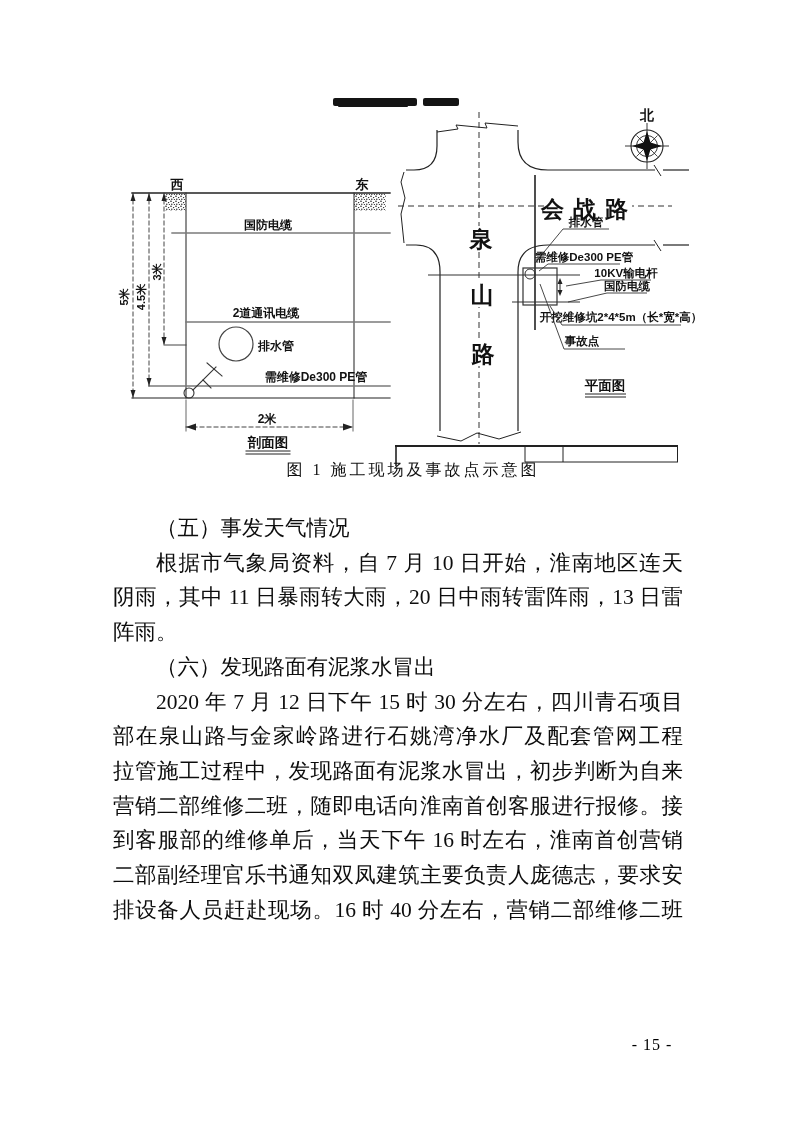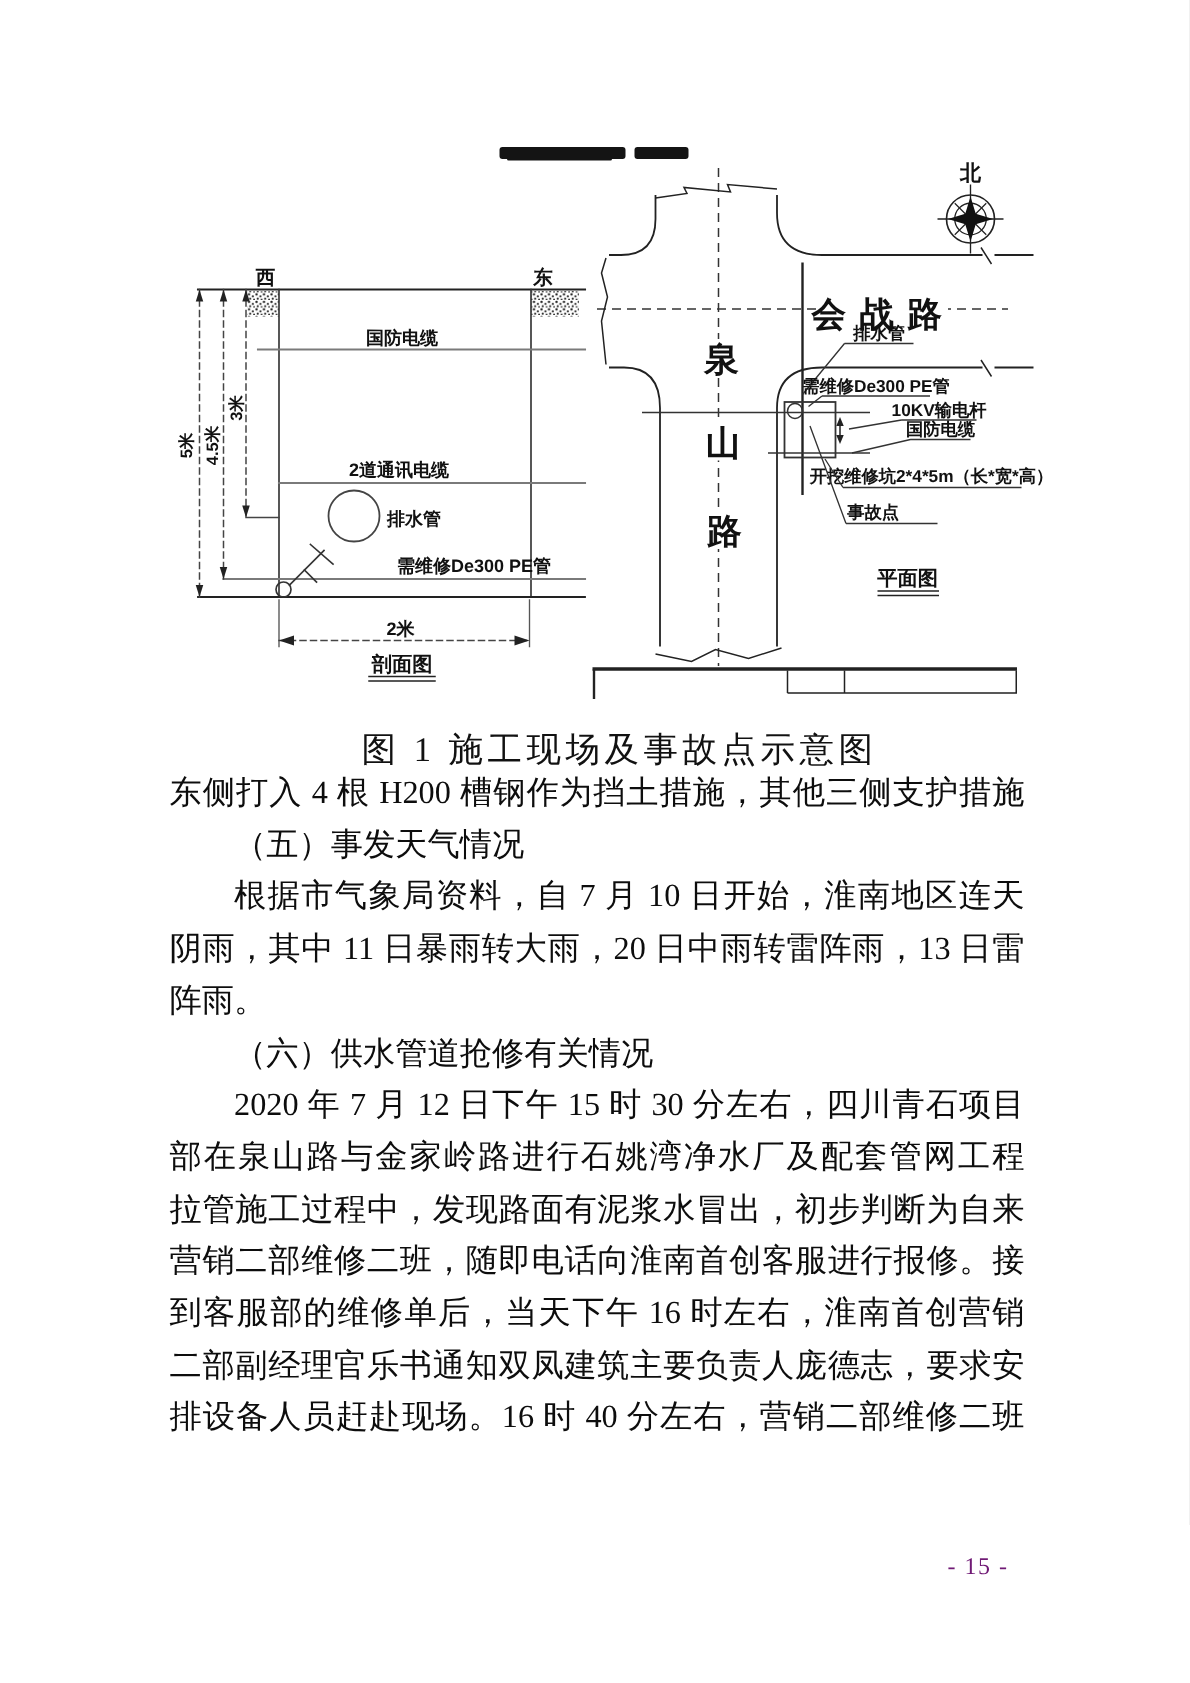--- a/index.html
+++ b/index.html
@@ -4,34 +4,34 @@
 <style>
   html,body{margin:0;padding:0;background:#e8e8e8;}
   #page{
     position:relative;width:793px;height:1122px;background:#ffffff;
     margin:0 auto;overflow:hidden;
     font-family:"Liberation Serif","DejaVu Serif",serif;color:#101010;
   }
   #diagram{position:absolute;top:0;left:0;}
   .cadtext{font-family:"Liberation Sans","DejaVu Sans",sans-serif;font-weight:bold;fill:#111;}
   #caption{
-    position:absolute;top:484px;left:113px;width:570px;height:32px;
-    text-align:center;font-size:23px;letter-spacing:3px;color:#111;
+    position:absolute;top:460px;left:113px;width:570px;height:32px;
+    text-align:center;font-size:16px;letter-spacing:3px;color:#111;
     padding-left:30px;box-sizing:border-box;
   }
   #bodytext{
     position:absolute;top:511px;left:113px;width:570px;
     font-size:21.5px;line-height:34.7px;color:#0d0d0d;
   }
   .line{width:100%;white-space:nowrap;}
   .line.full{text-align:justify;text-align-last:justify;white-space:normal;}
   .line.indent{text-indent:2em;}
   #pagenum{
     position:absolute;top:1036px;left:607px;width:90px;
-    font-size:16px;letter-spacing:1px;text-align:center;color:#701a75;
+    font-size:16px;letter-spacing:1px;text-align:center;color:#000000;
   }
 </style>
 </head>
 <body>
 
 <div id="page">
 
   <svg id="diagram" width="793" height="472" viewBox="0 0 793 472">
     <defs>
       <pattern id="stipple" width="5" height="5" patternUnits="userSpaceOnUse">
@@ -184,26 +184,25 @@
         <path d="M395 446 H678" stroke-width="2.2"></path>
         <path d="M396 446 V466" stroke-width="1.6"></path>
         <path d="M525 447 V462 M563 447 V462 M677.5 447 V462 M525 462 H678" stroke-width="1"></path>
       </g>
     </g>
   </svg>
 
   <div id="caption">图 1 施工现场及事故点示意图</div>
 
   <div id="bodytext">
-    <div class="line full">东侧打入 4 根 H200 槽钢作为挡土措施，其他三侧支护措施</div>
     <div class="line indent">（五）事发天气情况</div>
     <div class="line full indent">根据市气象局资料，自 7 月 10 日开始，淮南地区连天</div>
     <div class="line full">阴雨，其中 11 日暴雨转大雨，20 日中雨转雷阵雨，13 日雷</div>
     <div class="line">阵雨。</div>
-    <div class="line indent">（六）供水管道抢修有关情况</div>
+    <div class="line indent">（六）发现路面有泥浆水冒出</div>
     <div class="line full indent">2020 年 7 月 12 日下午 15 时 30 分左右，四川青石项目</div>
     <div class="line full">部在泉山路与金家岭路进行石姚湾净水厂及配套管网工程</div>
     <div class="line full">拉管施工过程中，发现路面有泥浆水冒出，初步判断为自来</div>
     <div class="line full">营销二部维修二班，随即电话向淮南首创客服进行报修。接</div>
     <div class="line full">到客服部的维修单后，当天下午 16 时左右，淮南首创营销</div>
     <div class="line full">二部副经理官乐书通知双凤建筑主要负责人庞德志，要求安</div>
     <div class="line full">排设备人员赶赴现场。16 时 40 分左右，营销二部维修二班</div>
   </div>
 
   <div id="pagenum">- 15 -</div>

